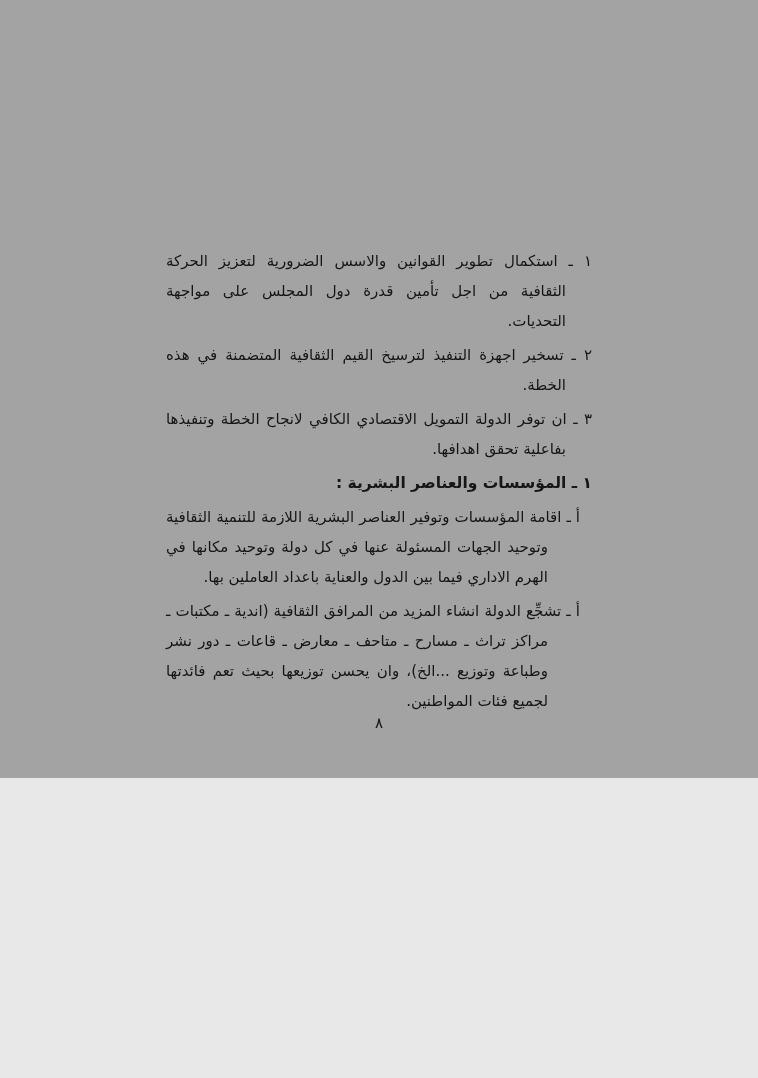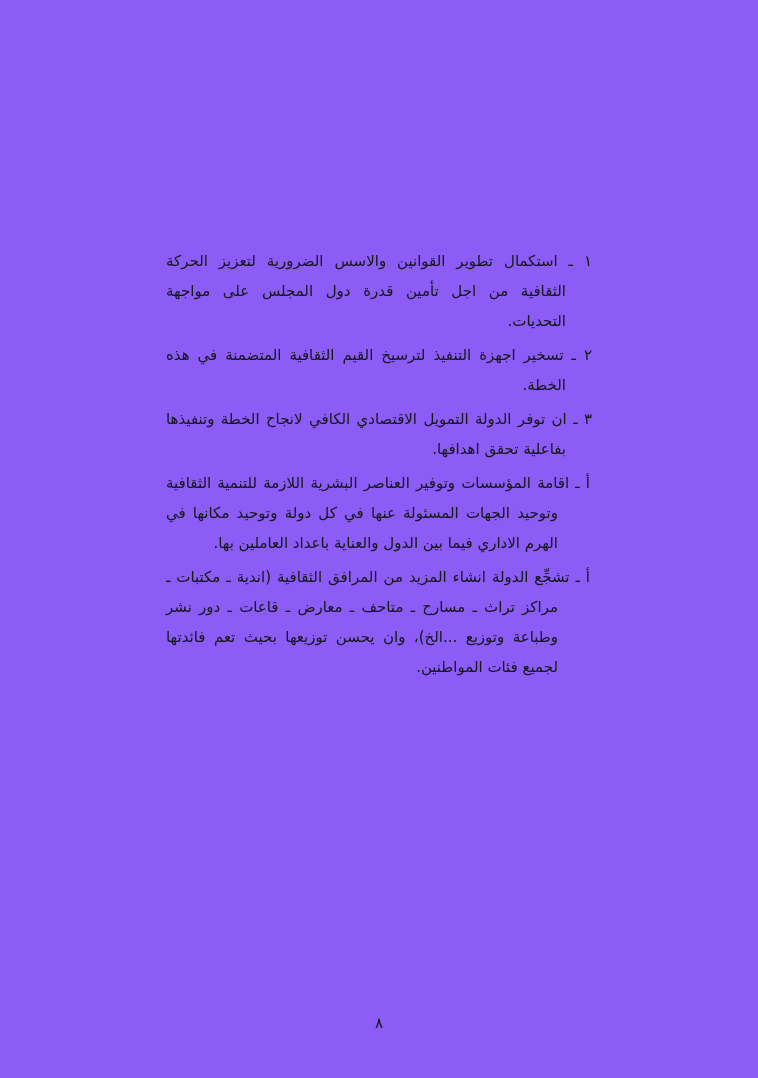--- a/index.html
+++ b/index.html
@@ -3,23 +3,23 @@
 <meta charset="utf-8">
 <style>
   html, body {
     margin: 0;
     padding: 0;
     background: #e8e8e8;
   }
   .page {
     position: relative;
     width: 758px;
-    height: 1078px;
+    height: 778px;
     margin: 0 auto;
-    background: #8b5cf6;
+    background: #a3a3a3;
     box-shadow: 0 0 4px rgba(0,0,0,0.25);
     overflow: hidden;
     font-family: "DejaVu Sans", sans-serif;
     color: #161616;
   }
   .content {
     position: absolute;
     top: 246px;
     right: 166px;
     width: 426px;
@@ -38,21 +38,21 @@
     margin: 32px 0 6px 0;
     font-size: 16.5px;
     font-weight: bold;
   }
   .sec-title {
     margin: 2px 0 4px 0;
     font-weight: bold;
     font-size: 15.5px;
   }
   .sub {
-    margin-right: 2px;
+    margin-right: 12px;
     padding-right: 32px;
     text-indent: -32px;
     margin-bottom: 4px;
   }
   .sec-gap {
     margin-top: 14px;
   }
   .page-number {
     position: absolute;
     bottom: 46px;
@@ -67,20 +67,21 @@
 <body>
 
 <div class="page">
   <div class="content">
 
     <p class="item">١ ـ استكمال تطوير القوانين والاسس الضرورية لتعزيز الحركة الثقافية من اجل تأمين قدرة دول المجلس على مواجهة التحديات.</p>
     <p class="item">٢ ـ تسخير اجهزة التنفيذ لترسيخ القيم الثقافية المتضمنة في هذه الخطة.</p>
     <p class="item">٣ ـ ان توفر الدولة التمويل الاقتصادي الكافي لانجاح الخطة وتنفيذها بفاعلية تحقق اهدافها.</p>
 
 
+    <p class="sec-title">١ ـ المؤسسات والعناصر البشرية :</p>
     <p class="item sub">أ ـ اقامة المؤسسات وتوفير العناصر البشرية اللازمة للتنمية الثقافية وتوحيد الجهات المسئولة عنها في كل دولة وتوحيد مكانها في الهرم الاداري فيما بين الدول والعناية باعداد العاملين بها.</p>
 
     <p class="item sub">أ ـ تشجِّع الدولة انشاء المزيد من المرافق الثقافية (اندية ـ مكتبات ـ مراكز تراث ـ مسارح ـ متاحف ـ معارض ـ قاعات ـ دور نشر وطباعة وتوزيع ...الخ)، وان يحسن توزيعها بحيث تعم فائدتها لجميع فئات المواطنين.</p>
 
   </div>
 
   <div class="page-number">٨</div>
 </div>
 
 </body></html>

